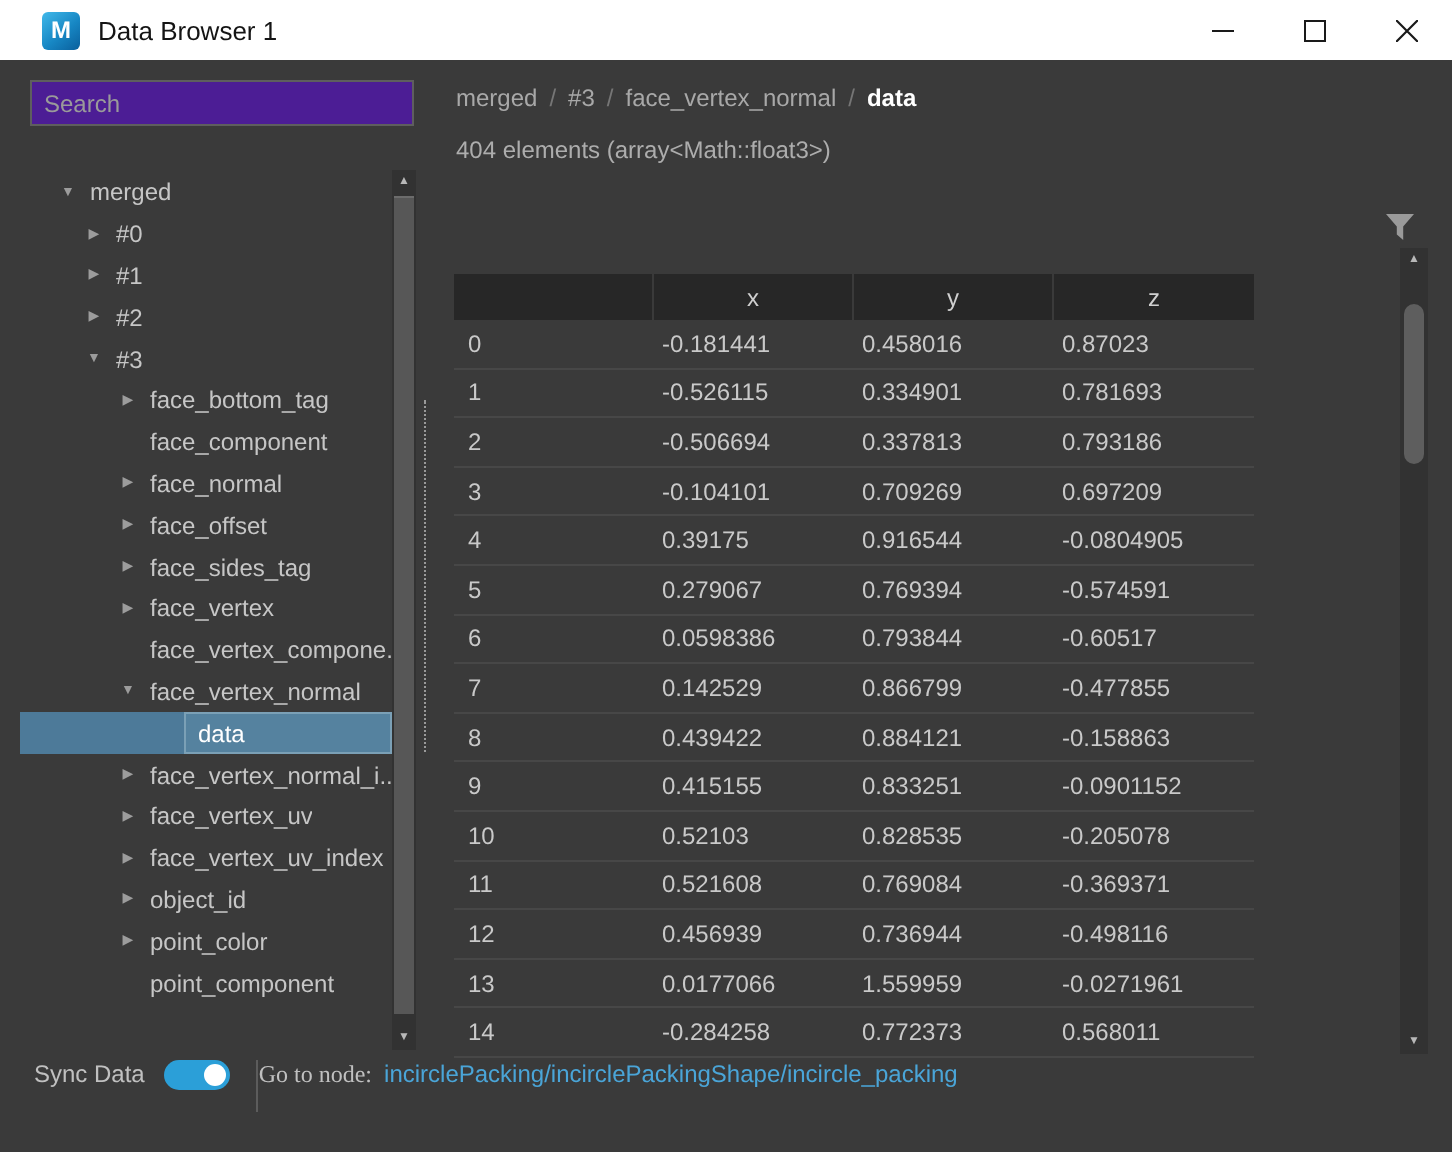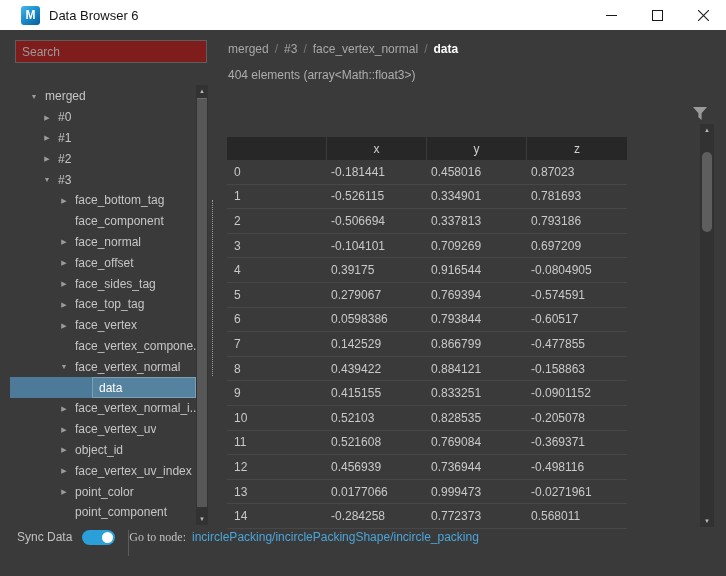--- a/index.html
+++ b/index.html
@@ -15,21 +15,21 @@
   .title{margin-left:9px;font-size:13px;color:#141414;}
   .win-btns{margin-left:auto;display:flex;height:100%;}
   .win-btn{width:46px;height:100%;display:flex;align-items:center;justify-content:center;
     color:#1a1a1a;font-size:12px;cursor:default;}
   .win-btn svg{display:block;}
 
   .body{position:absolute;top:30px;left:0;right:0;bottom:0;}
 
   
   .search{position:absolute;left:15px;top:10px;width:192px;height:23px;box-sizing:border-box;
-    background:#7f1d1d;border:1px solid #5e5e5e;color:#cccccc;font-size:12px;padding:0 6px;
+    background:#4c1d95;border:1px solid #5e5e5e;color:#cccccc;font-size:12px;padding:0 6px;
     font-family:"Liberation Sans",sans-serif;outline:none;}
   .search::placeholder{color:#9a9a9a;}
 
   .tree{position:absolute;left:10px;top:56px;width:186px;}
   .tree-item{height:20.8px;display:flex;align-items:center;color:#c6c6c6;font-size:12px;cursor:default;}
   .tree-item .arrow{width:18px;flex:none;text-align:center;font-size:7px;color:#9c9c9c;line-height:1;}
   .tree-item .label{white-space:nowrap;overflow:hidden;padding-left:2px;}
   .lvl0{padding-left:15px;}.lvl1{padding-left:28px;}.lvl2{padding-left:45px;}.lvl3{padding-left:64px;}
   .tree-item.selected{background:var(--accent-selection,#4d7a99);color:#fff;}
   .tree-item.selected .label{flex:1;align-self:stretch;display:flex;align-items:center;
@@ -77,21 +77,21 @@
   .goto-label{margin-left:0;font-family:Liberation Serif, serif;}
   .goto-link{margin-left:6px;color:var(--accent-link,#4aa5d8);text-decoration:none;cursor:pointer;}
 </style>
 </head>
 <body>
 
 <div class="window">
 
   <div class="titlebar">
     <div class="app-icon">M</div>
-    <div class="title">Data Browser 6</div>
+    <div class="title">Data Browser 1</div>
     <div class="win-btns">
       <div class="win-btn">
         <svg width="11" height="11" viewBox="0 0 11 11">
             <line x1="0" y1="5.5" x2="11" y2="5.5" stroke="#1a1a1a" stroke-width="1"></line>
           </svg>
       </div>
       <div class="win-btn">
         <svg width="11" height="11" viewBox="0 0 11 11">
             <rect x="0.5" y="0.5" width="10" height="10" fill="none" stroke="#1a1a1a" stroke-width="1"></rect>
           </svg>
@@ -144,24 +144,20 @@
         <div class="tree-item lvl2">
           <span class="arrow">▶</span>
           <span class="label">face_offset</span>
         </div>
         <div class="tree-item lvl2">
           <span class="arrow">▶</span>
           <span class="label">face_sides_tag</span>
         </div>
         <div class="tree-item lvl2">
           <span class="arrow">▶</span>
-          <span class="label">face_top_tag</span>
-        </div>
-        <div class="tree-item lvl2">
-          <span class="arrow">▶</span>
           <span class="label">face_vertex</span>
         </div>
         <div class="tree-item lvl2">
           <span class="arrow"></span>
           <span class="label">face_vertex_compone...</span>
         </div>
         <div class="tree-item lvl2">
           <span class="arrow">▼</span>
           <span class="label">face_vertex_normal</span>
         </div>
@@ -172,25 +168,25 @@
         <div class="tree-item lvl2">
           <span class="arrow">▶</span>
           <span class="label">face_vertex_normal_i...</span>
         </div>
         <div class="tree-item lvl2">
           <span class="arrow">▶</span>
           <span class="label">face_vertex_uv</span>
         </div>
         <div class="tree-item lvl2">
           <span class="arrow">▶</span>
+          <span class="label">face_vertex_uv_index</span>
+        </div>
+        <div class="tree-item lvl2">
+          <span class="arrow">▶</span>
           <span class="label">object_id</span>
-        </div>
-        <div class="tree-item lvl2">
-          <span class="arrow">▶</span>
-          <span class="label">face_vertex_uv_index</span>
         </div>
         <div class="tree-item lvl2">
           <span class="arrow">▶</span>
           <span class="label">point_color</span>
         </div>
         <div class="tree-item lvl2">
           <span class="arrow"></span>
           <span class="label">point_component</span>
         </div>
       </div>
@@ -293,21 +289,21 @@
           </div>
           <div class="trow">
             <div class="td c0">12</div>
             <div class="td c1">0.456939</div>
             <div class="td c2">0.736944</div>
             <div class="td c3">-0.498116</div>
           </div>
           <div class="trow">
             <div class="td c0">13</div>
             <div class="td c1">0.0177066</div>
-            <div class="td c2">0.999473</div>
+            <div class="td c2">1.559959</div>
             <div class="td c3">-0.0271961</div>
           </div>
           <div class="trow">
             <div class="td c0">14</div>
             <div class="td c1">-0.284258</div>
             <div class="td c2">0.772373</div>
             <div class="td c3">0.568011</div>
           </div>
         </div>
     </div>

